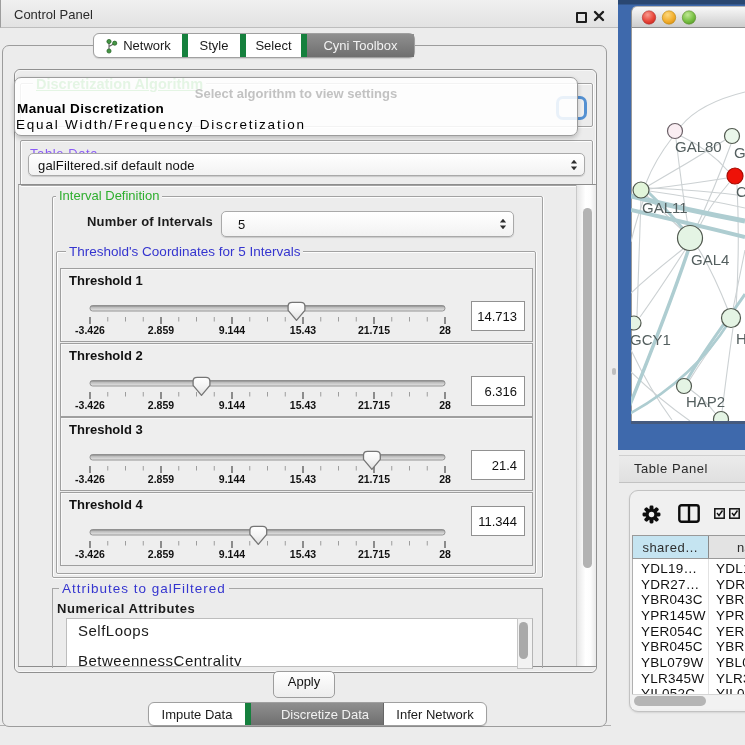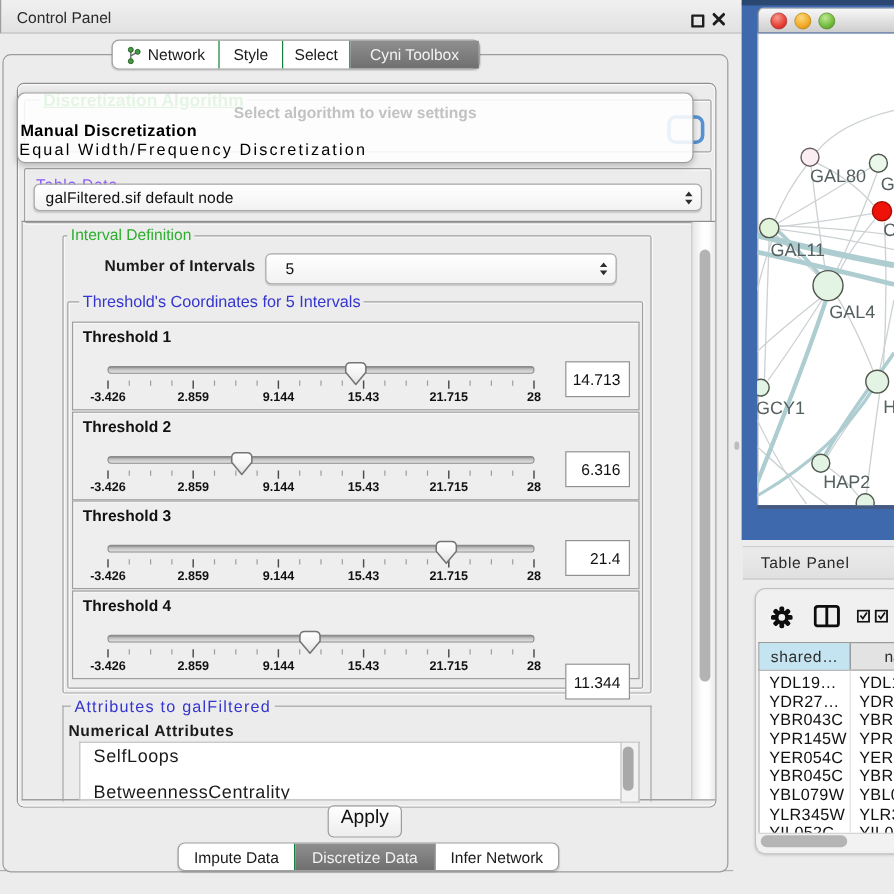--- a/index.html
+++ b/index.html
@@ -3,21 +3,21 @@
 <style>
 html,body{margin:0;padding:0;}
 body{width:745px;height:745px;overflow:hidden;position:relative;background:#ececec;
  font-family:"Liberation Sans",sans-serif;-webkit-font-smoothing:antialiased;}
 .abs{position:absolute;}
 .t13{font-size:13px;color:#1b1b1b;}
 .b{font-weight:bold;}
 .seg{background:#fff;border:1px solid #a0a0a0;border-radius:6px;display:flex;
  box-shadow:0 1px 1px rgba(0,0,0,0.12);}
 .seg .it{font-size:13px;color:#1b1b1b;display:flex;align-items:center;justify-content:center;
- border-right:1px solid #15803d;}
+ border-right:6px solid #15803d;}
 .seg .it:last-child{border-right:none;}
 .seg .sel{background:linear-gradient(#8f8f8f,#6f6f6f);color:#f2f2f2;border-right:1px solid #666;}
 .grp{border:1px solid #a2a2a2;border-radius:2px;box-shadow:inset 0 1px 0 #fdfdfd,inset 1px 0 0 #fdfdfd,0 1px 0 #fdfdfd,1px 0 0 #fdfdfd;}
 .gtitle{position:absolute;background:#ececec;padding:0 3px;font-size:13px;line-height:13px;}
 .combo{position:absolute;background:linear-gradient(#ffffff,#f2f2f2);border:1px solid #a9a9a9;
  border-radius:5px;box-shadow:0 1px 1px rgba(0,0,0,0.15);font-size:13px;color:#111;}
 .combo .tx{position:absolute;left:9px;top:50%;transform:translateY(-50%);}
 .arr{position:absolute;right:6px;top:50%;transform:translateY(-50%);width:8px;height:13px;}
 .tbox{position:absolute;left:60px;width:471px;height:72px;background:#eeeeee;
  border:1px solid #9f9f9f;box-shadow:inset 1px 1px 0 #f8f8f8;}
@@ -238,37 +238,37 @@
 <text x="10" y="37" font-size="10.5" font-weight="bold" fill="#111" text-anchor="middle" font-family="Liberation Sans, sans-serif">-3.426</text>
         <text x="81" y="37" font-size="10.5" font-weight="bold" fill="#111" text-anchor="middle" font-family="Liberation Sans, sans-serif">2.859</text>
         <text x="152" y="37" font-size="10.5" font-weight="bold" fill="#111" text-anchor="middle" font-family="Liberation Sans, sans-serif">9.144</text>
         <text x="223" y="37" font-size="10.5" font-weight="bold" fill="#111" text-anchor="middle" font-family="Liberation Sans, sans-serif">15.43</text>
         <text x="294" y="37" font-size="10.5" font-weight="bold" fill="#111" text-anchor="middle" font-family="Liberation Sans, sans-serif">21.715</text>
         <text x="365" y="37" font-size="10.5" font-weight="bold" fill="#111" text-anchor="middle" font-family="Liberation Sans, sans-serif">28</text>
 <path d="M 169.9 13.3 L 169.9 9.3 Q 169.9 5.3 173.9 5.3 L 182.70000000000002 5.3 Q 186.70000000000002 5.3 186.70000000000002 9.3 L 186.70000000000002 13.3 L 178.3 23.4 Z" fill="url(#thm)" stroke="#757575" stroke-width="1.3" stroke-linejoin="round"></path>
 </svg>
     </div>
 </div>
-<div class="vbox" style="top:553px;">11.344</div>
+<div class="vbox" style="top:506px;">11.344</div>
 
 <div class="abs" style="left:52px;top:588px;width:489px;height:79px;border:1px solid #a6a6a6;border-bottom:none;"></div>
 <div class="gtitle" style="left:59px;top:582px;color:#3535cf;font-size:13.5px;letter-spacing:1.0px;">Attributes to galFiltered</div>
 <div class="abs t13 b" style="left:57px;top:601px;letter-spacing:0.55px;">Numerical Attributes</div>
 <div class="abs" style="left:66px;top:618px;width:451px;height:49px;background:#fff;border:1px solid #bdbdbd;border-right:none;overflow:hidden;box-sizing:border-box;">
 <div class="abs" style="left:11px;top:2.5px;font-size:15px;color:#1b1b1b;letter-spacing:0.5px;">SelfLoops</div>
 <div class="abs" style="left:11px;top:33.3px;font-size:15px;color:#1b1b1b;letter-spacing:0.5px;">BetweennessCentrality</div>
 </div>
 <div class="abs" style="left:517px;top:618px;width:14px;height:49px;background:#f2f2f2;border:1px solid #c6c6c6;border-right:1px solid #b5b5b5;"></div>
 <div class="abs" style="left:519px;top:622px;width:9px;height:37px;background:#a9a9a9;border-radius:4.5px;"></div>
 
-<div class="abs" style="left:273px;top:671px;width:62px;height:27px;background:linear-gradient(#ffffff,#ededed);border:1px solid #9d9d9d;border-radius:5px;box-sizing:border-box;text-align:center;font-size:16px;color:#111;line-height:19px;">Apply</div>
+<div class="abs" style="left:273px;top:671px;width:62px;height:27px;background:linear-gradient(#ffffff,#ededed);border:1px solid #9d9d9d;border-radius:5px;box-sizing:border-box;text-align:center;font-size:13px;color:#111;line-height:19px;">Apply</div>
 
 <div class="seg abs" style="left:148px;top:702px;height:22px;">
  <div class="it" style="width:96px;">Impute Data</div>
- <div class="it sel" style="width:116px;">Discretize Data</div>
+ <div class="it sel" style="width:116px;padding-left:16px;">Discretize Data</div>
  <div class="it" style="width:102px;">Infer Network</div>
 </div>
 
 <div class="abs" style="left:14px;top:77px;width:562px;height:57px;background:rgba(255,255,255,0.87);border:1px solid #9c9c9c;border-radius:7px;box-shadow:0 2px 5px rgba(0,0,0,0.22);"></div>
 <div class="abs b" style="left:0;top:86px;width:592px;text-align:center;font-size:13px;color:#c2c2c2;">Select algorithm to view settings</div>
 <div class="abs b" style="left:17px;top:101px;font-size:13.5px;color:#000;letter-spacing:0.4px;">Manual Discretization</div>
 <div class="abs" style="left:16px;top:117px;font-size:13.5px;color:#000;letter-spacing:1.8px;">Equal Width/Frequency Discretization</div>
 
 <div class="abs" style="left:612px;top:368px;width:4px;height:7px;border-radius:2px;background:#bdbdbd;"></div>
 

